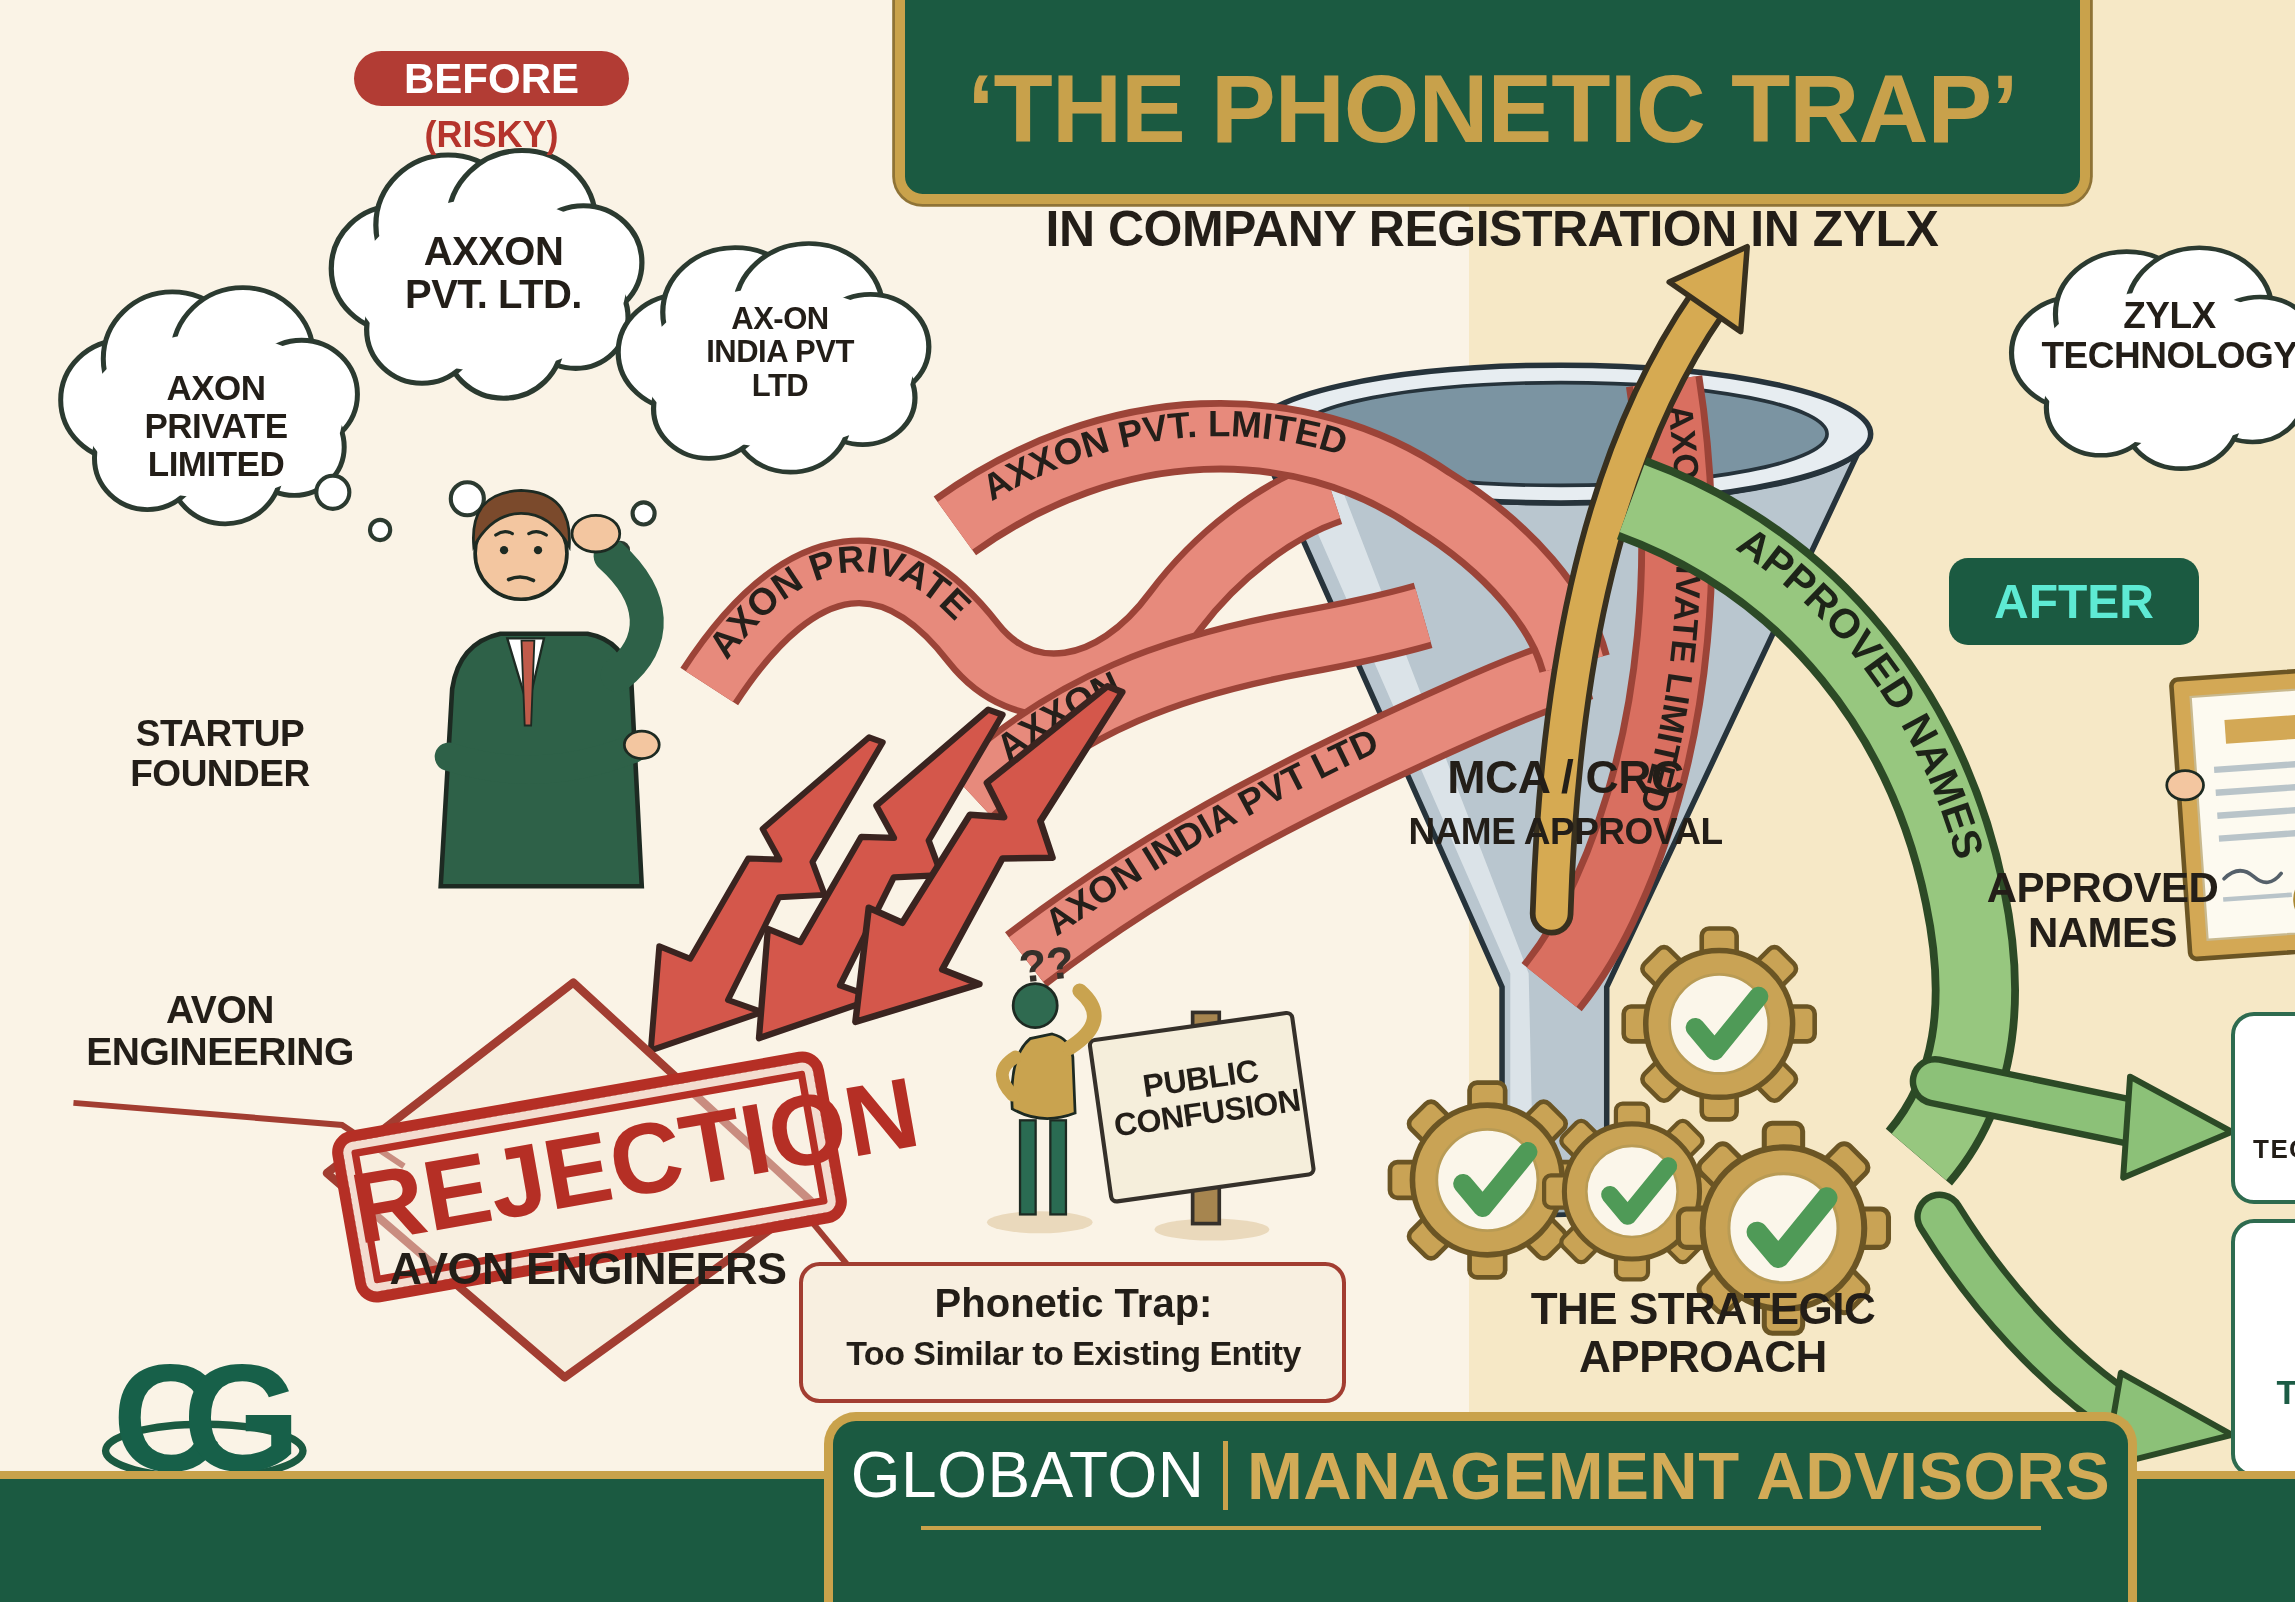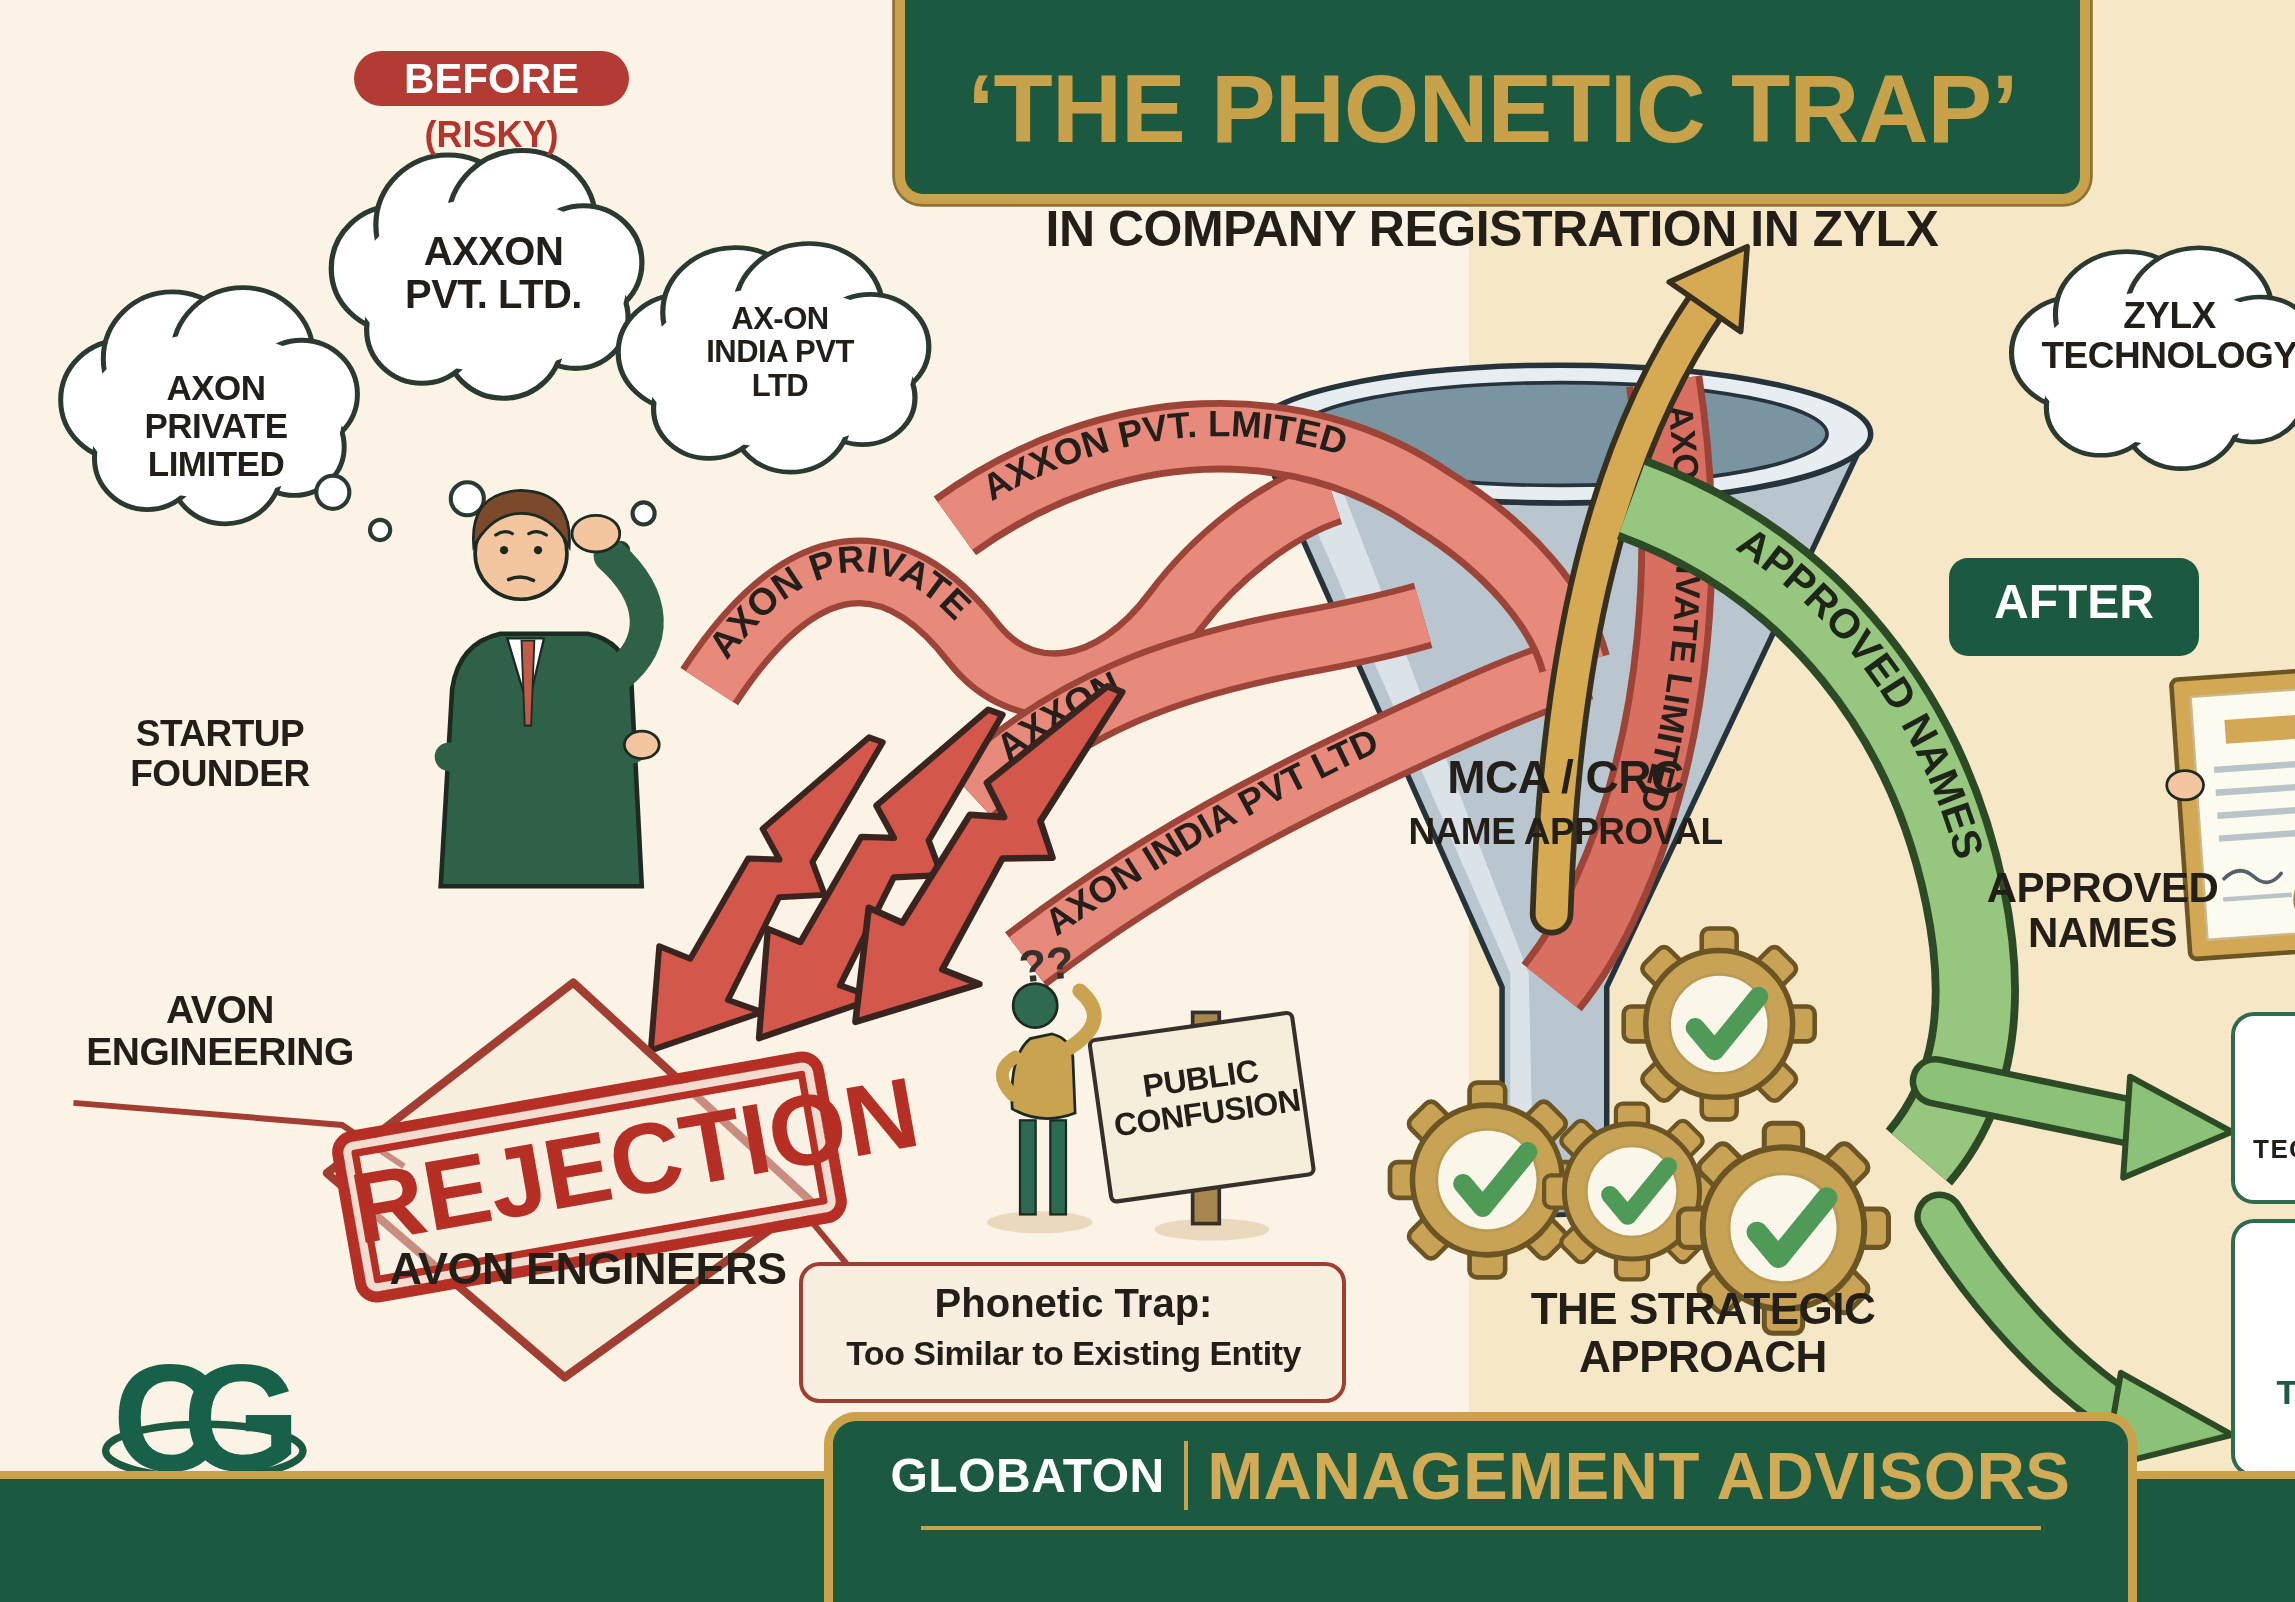--- a/index.html
+++ b/index.html
@@ -43,40 +43,40 @@
   .qmarks{left:987px;top:939px;width:119px;font-size:45px;font-weight:bold;color:#35302a;transform:rotate(-6deg);}
   .sign-text{left:1111px;top:1061px;width:184px;font-size:32px;transform:rotate(-8deg);}
   .note{left:799px;top:1262px;width:539px;height:133px;background:#f8efe0;border:4.6px solid #a23d31;border-radius:20.7px;}
   .note-title{left:799px;top:1281px;width:549px;font-size:40px;font-weight:bold;color:#231e18;}
   .note-body{left:799px;top:1334px;width:549px;font-size:34px;font-weight:600;color:#231e18;letter-spacing:-0.5px;}
 
   
   .strategic{left:1510px;top:1285px;width:386px;font-size:44px;}
   .successful{left:2273px;top:116px;width:376px;font-size:37px;color:#2e7d4f;font-weight:bold;}
   .cr1{left:2018px;top:296px;width:303px;font-size:37px;}
-  .badge-after-mid{left:1949px;top:558px;width:250px;height:98px;background:#1b5a41;border-radius:19px;
-                   color:#ffffff;font-size:48px;font-weight:bold;line-height:87px;}
+  .badge-after-mid{left:1949px;top:558px;width:250px;height:87px;background:#1b5a41;border-radius:19px;
+                   color:#5eead4;font-size:48px;font-weight:bold;line-height:87px;}
   .approved-lbl{left:1974px;top:865px;width:257px;font-size:42px;}
 
   
   .card{background:#fff;border:4.1px solid #2e6b4f;border-radius:23px;}
   .zylx-card{left:2231px;top:1012px;width:358px;height:184px;}
   .zylx-name{left:2231px;top:1035px;width:366px;font-size:90px;font-weight:bold;letter-spacing:0.9px;line-height:1;}
   .zylx-sub{left:2231px;top:1134px;width:366px;font-size:26px;font-weight:bold;color:#231e18;letter-spacing:1.4px;}
   .tf-card{left:2231px;top:1219px;width:363px;height:250px;}
   .tf-name{left:2231px;top:1373px;width:371px;font-size:34px;font-weight:bold;color:#1c5c45;letter-spacing:1.4px;}
   .tf-sub{left:2231px;top:1419px;width:371px;font-size:29px;font-weight:bold;color:#231e18;letter-spacing:4.1px;}
 
   
   .strip{left:0;top:1471px;width:2938px;height:131px;background:#1b5a41;border-top:8.3px solid #c9a24b;}
   .plaque{left:824px;top:1412px;width:1295px;height:191px;background:#1b5a41;
           border:9.2px solid #c9a24b;border-bottom:none;border-radius:32px 32px 0 0;
           display:flex;flex-direction:column;align-items:center;}
   .brandrow{display:flex;align-items:center;gap:19px;margin-top:15.6px;}
-  .brand{color:#ffffff;font-size:48px;font-weight:bold;letter-spacing:0.5px;}
+  .brand{color:#ffffff;font-size:64px;font-weight:normal;letter-spacing:0.5px;}
   .brand-div{width:4.6px;height:69px;background:#c9a24b;}
   .brand-suffix{color:#d2ab57;font-size:67px;font-weight:bold;letter-spacing:0.5px;}
   .gold-rule{width:1120px;height:4.6px;background:#c9a24b;margin-top:12px;}
   .tagline{color:#ffffff;font-size:44px;font-weight:bold;margin-top:13px;letter-spacing:0px;}
 
   #cloudsym circle{fill:#ffffff;stroke:#2b3a30;stroke-width:3.4px;}
   #cloudsym .cover{fill:#ffffff;stroke:none;}
   .bub{fill:#ffffff;stroke:#2b3a30;stroke-width:9px;}
 </style>
 </head>

